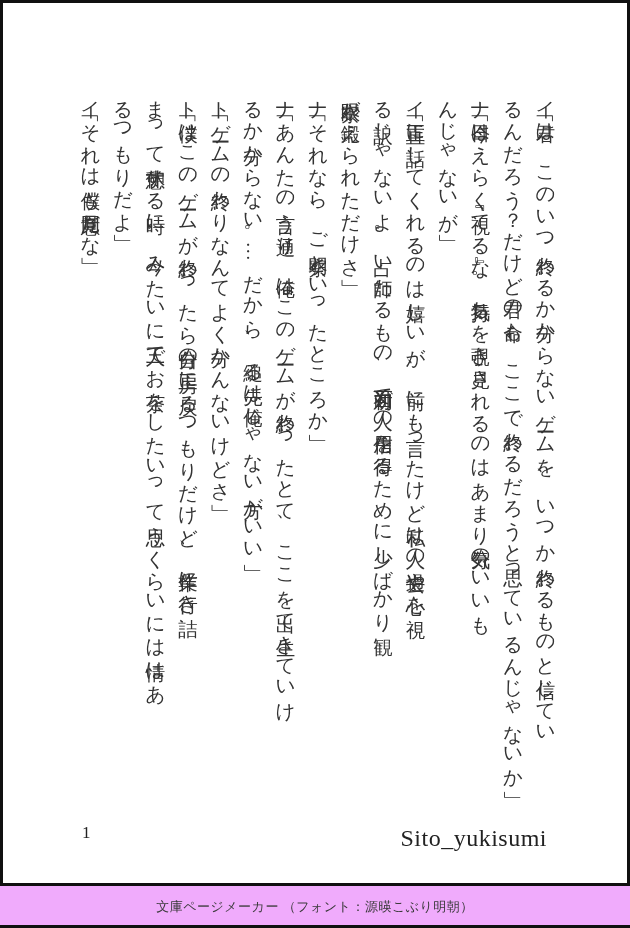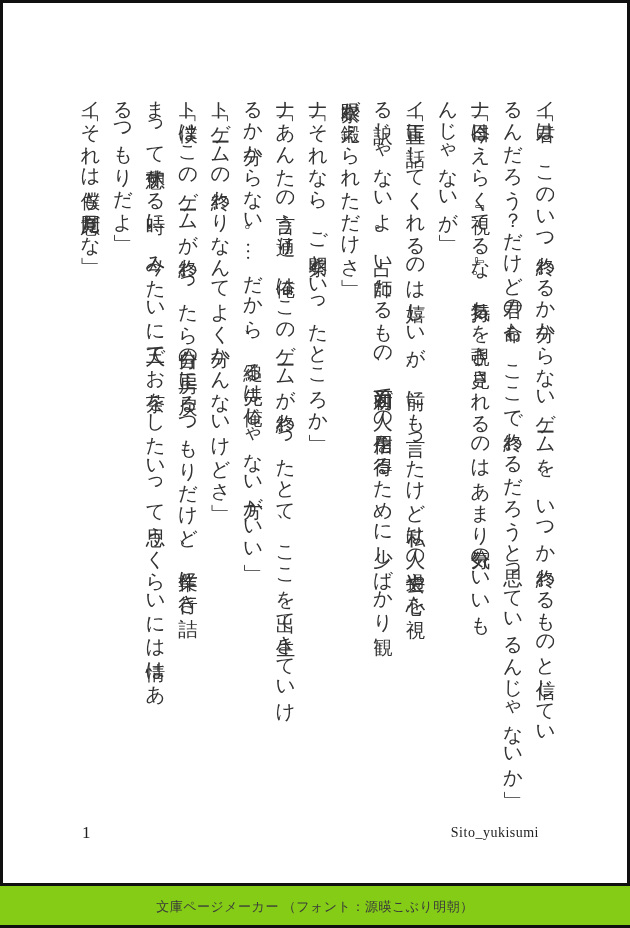--- a/index.html
+++ b/index.html
@@ -44,34 +44,34 @@
   
   .page-number {
     position: absolute;
     left: 79px;
     top: 820px;
     font-size: 17px;
     color: #222222;
   }
   .author-credit {
     position: absolute;
-    right: 88px;
+    right: 80px;
     top: 822px;
-    font-size: 14px;
+    font-size: 24px;
     letter-spacing: 0.5px;
     color: #222222;
   }
   
   .caption-strip {
     position: absolute;
     left: 0;
     top: 886px;
     width: 630px;
     height: 41px;
-    background: #84cc16;
+    background: #f0abfc;
     display: flex;
     align-items: center;
     justify-content: center;
   }
   .caption-text {
     font-size: 13px;
     letter-spacing: 0.5px;
     color: #3a3a3a;
   }
   .bottom-bar {

